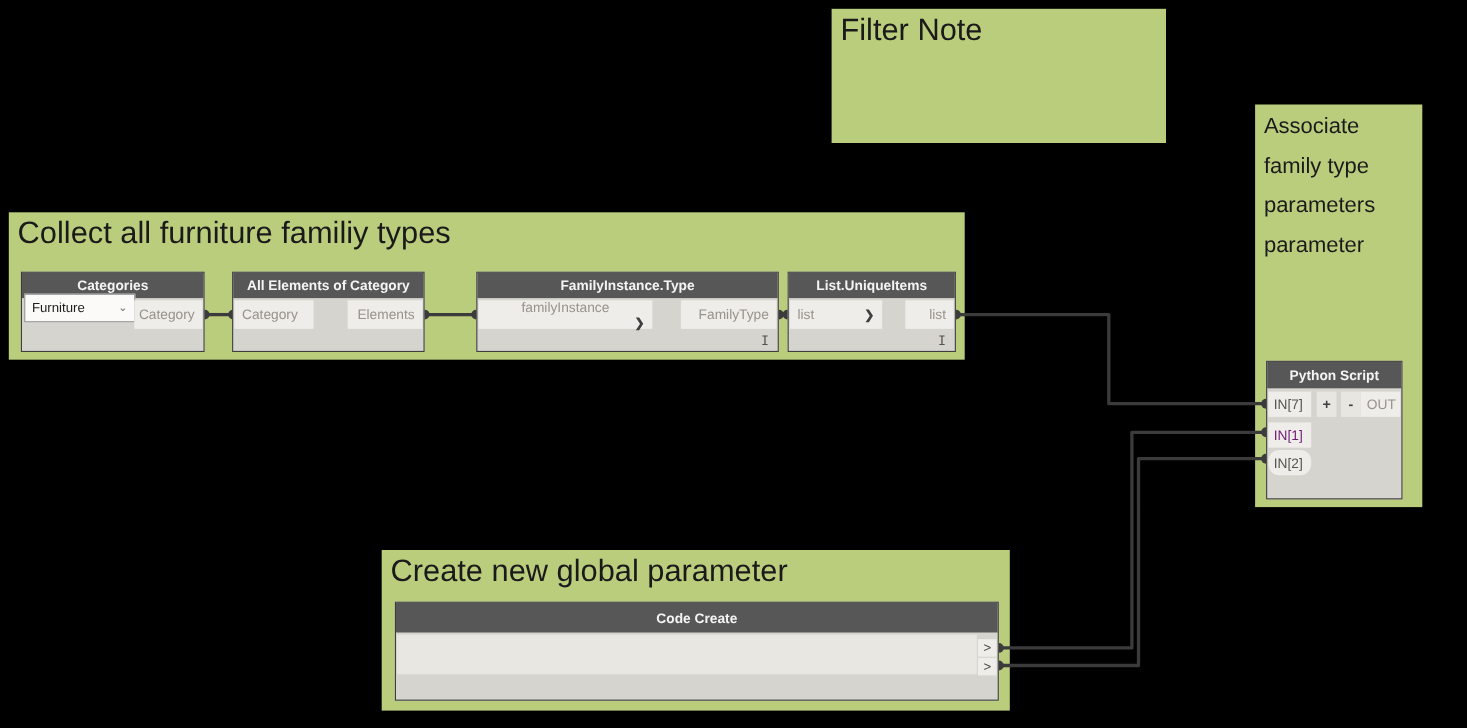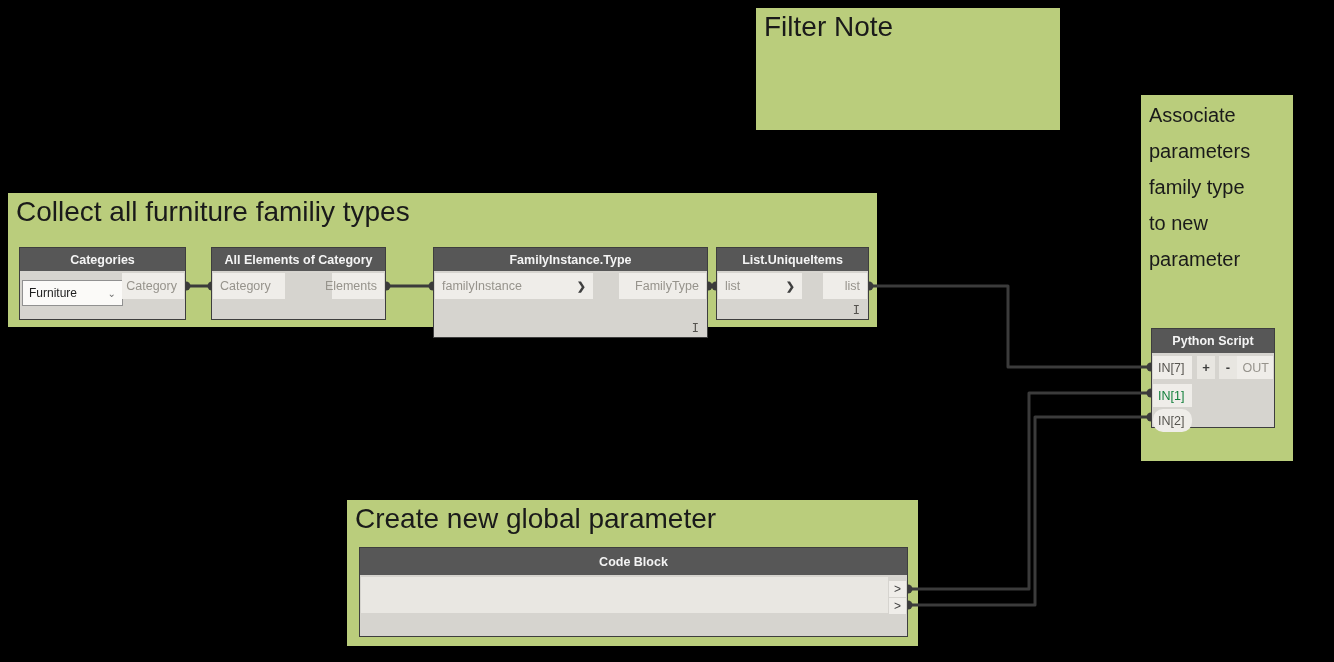--- a/index.html
+++ b/index.html
@@ -55,23 +55,22 @@
     <div class="group-title">Collect all furniture familiy types</div>
   </div>
 
   <div class="group" style="left:756px;top:8px;width:304px;height:122px;">
     <div class="group-title">Filter Note</div>
   </div>
 
   <div class="group" style="left:1141px;top:95px;width:152px;height:366px;">
     <div style="padding-top:2px;">
       <div class="group-title-line">Associate</div>
+      <div class="group-title-line">family type</div>
       <div class="group-title-line">parameters</div>
-      <div class="group-title-line">family type</div>
-      <div class="group-title-line">to new</div>
       <div class="group-title-line">parameter</div>
     </div>
   </div>
 
   <div class="group" style="left:347px;top:500px;width:571px;height:146px;">
     <div class="group-title">Create new global parameter</div>
   </div>
 
   <svg class="wires" width="1334" height="662">
     <g stroke="#3B3B3B" stroke-width="3" fill="none" stroke-linejoin="round">
@@ -93,65 +92,65 @@
         <circle cx="1151" cy="367" r="4.5"></circle>
       <circle cx="908" cy="589" r="4.5"></circle>
         <circle cx="1151" cy="393" r="4.5"></circle>
       <circle cx="908" cy="605" r="4.5"></circle>
         <circle cx="1151" cy="417" r="4.5"></circle>
     </g>
   </svg>
 
   <div class="node" style="left:19px;top:247px;width:167px;height:73px;">
     <div class="node-header" style="height:23px;">Categories</div>
-    <div class="dropdown" style="left:2px;top:32px;width:101px;height:26px;">
+    <div class="dropdown" style="left:2px;top:19px;width:101px;height:26px;">
       <span>Furniture</span>
       <span class="dd-chev">⌄</span>
     </div>
     <div class="chip right" style="right:1px;top:25px;width:62px;height:26px;">Category</div>
   </div>
 
   <div class="node" style="left:211px;top:247px;width:175px;height:73px;">
     <div class="node-header" style="height:23px;">All Elements of Category</div>
     <div class="chip" style="left:1px;top:25px;width:72px;height:26px;">Category</div>
-    <div class="chip right" style="right:1px;top:25px;width:52px;height:26px;">Elements</div>
+    <div class="chip right" style="right:1px;top:25px;width:68px;height:26px;">Elements</div>
   </div>
 
-  <div class="node" style="left:433px;top:247px;width:275px;height:91px;">
+  <div class="node" style="left:433px;top:247px;width:275px;height:73px;">
     <div class="node-header" style="height:23px;">FamilyInstance.Type</div>
-    <div class="chip" style="left:1px;top:25px;width:158px;height:26px;">
+    <div class="chip" style="left:1px;top:25px;width:158px;height:26px;flex-direction:column;">
       <span>familyInstance</span>
       <span class="chev">❯</span>
     </div>
     <div class="chip right" style="right:1px;top:25px;width:87px;height:26px;">FamilyType</div>
     <div class="lacing">I</div>
   </div>
 
   <div class="node" style="left:716px;top:247px;width:153px;height:73px;">
     <div class="node-header" style="height:23px;">List.UniqueItems</div>
     <div class="chip" style="left:1px;top:25px;width:84px;height:26px;">
       <span>list</span>
       <span class="chev">❯</span>
     </div>
     <div class="chip right" style="right:1px;top:25px;width:44px;height:26px;">list</div>
     <div class="lacing">I</div>
   </div>
 
-  <div class="node" style="left:1151px;top:328px;width:124px;height:100px;">
+  <div class="node" style="left:1151px;top:328px;width:124px;height:126px;">
     <div class="node-header" style="height:24px;">Python Script</div>
     <div class="chip" style="left:1px;top:27px;width:39px;height:23px;padding:0 5px;color:#56544f;">IN[7]</div>
-    <div class="chip" style="left:1px;top:55px;width:39px;height:23px;padding:0 5px;color:#15803d;">IN[1]</div>
+    <div class="chip" style="left:1px;top:55px;width:39px;height:23px;padding:0 5px;color:#701a75;">IN[1]</div>
     <div class="chip" style="left:1px;top:80px;width:39px;height:23px;padding:0 5px;color:#56544f;border-radius:10px;">IN[2]</div>
     <div class="btn" style="left:45px;top:27px;width:18px;height:23px;">+</div>
     <div class="btn" style="left:67px;top:27px;width:18px;height:23px;">-</div>
     <div class="chip right" style="right:1px;top:27px;width:36px;height:23px;padding:0 4px;">OUT</div>
   </div>
 
   <div class="node" style="left:359px;top:547px;width:549px;height:90px;">
-    <div class="node-header" style="height:27px;">Code Block</div>
+    <div class="node-header" style="height:27px;">Code Create</div>
     <div class="code-area" style="left:1px;top:29px;width:527px;height:36px;">
       
       
     </div>
     <div class="code-port" style="right:1px;top:33px;width:17px;height:16px;">&gt;</div>
     <div class="code-port" style="right:1px;top:50px;width:17px;height:16px;">&gt;</div>
   </div>
 
 </div>
 

